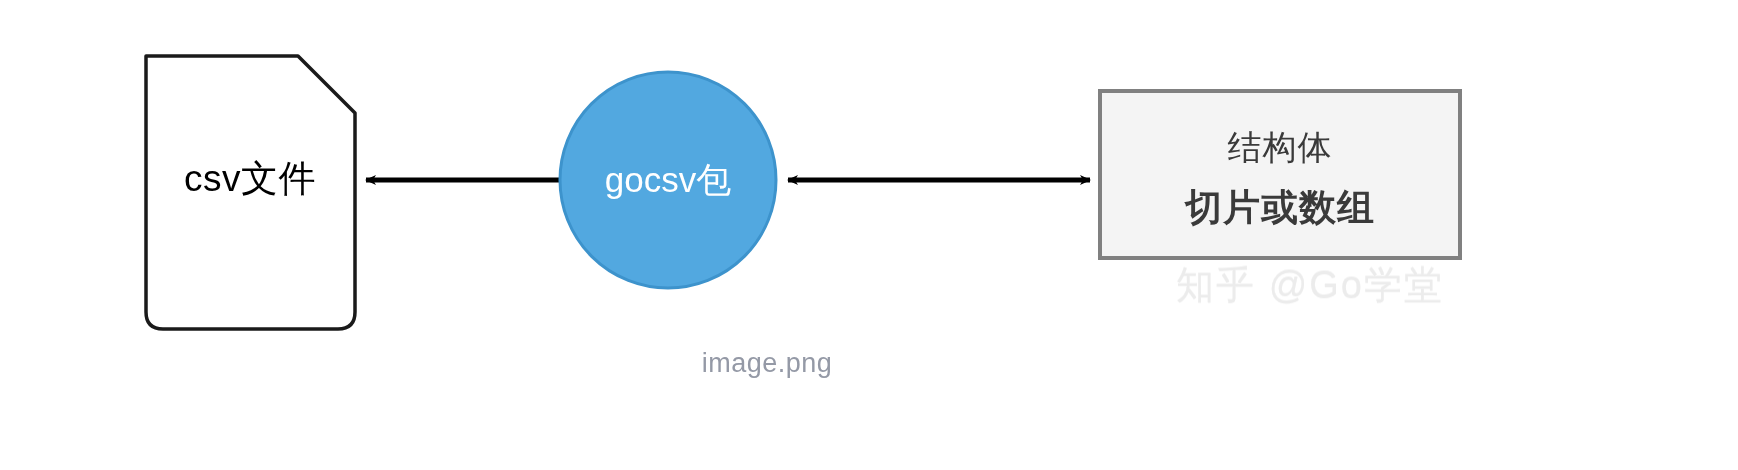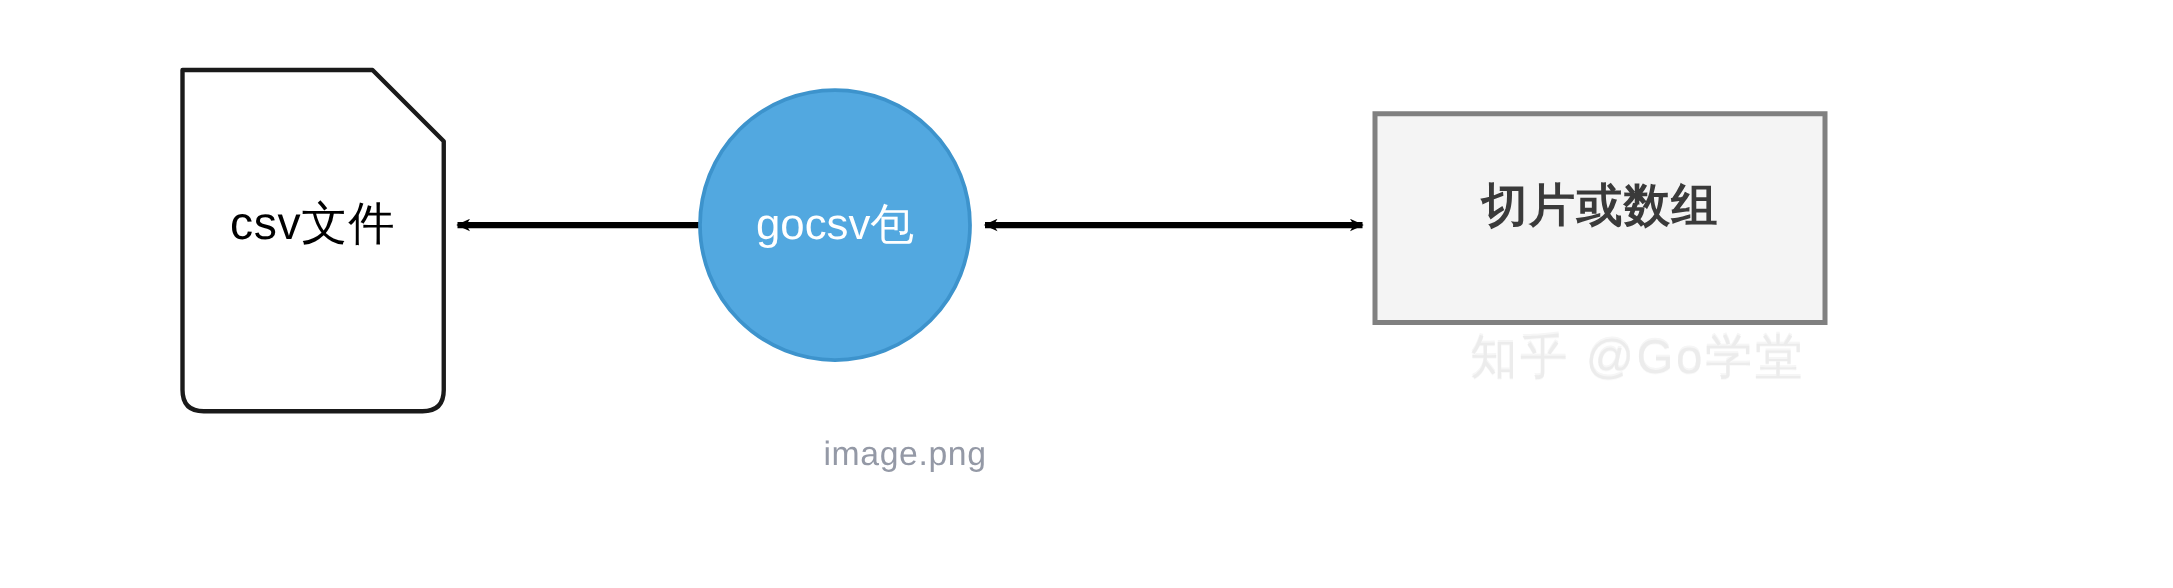--- a/index.html
+++ b/index.html
@@ -92,20 +92,21 @@
 
   #caption {
     position: absolute;
     left: 0;
     top: 348px;
     width: 1448px;
     text-align: center;
     font-size: 27px;
     color: #9499a6;
     letter-spacing: 0.5px;
+    padding-left: 43px;
   }
 </style>
 </head>
 <body>
 
 <div id="canvas">
 
   <svg class="diagram-svg" viewBox="0 0 1738 470" xmlns="http://www.w3.org/2000/svg">
 
     <defs>
@@ -133,20 +134,21 @@
     <line x1="788" y1="180" x2="1090" y2="180" stroke="#000000" stroke-width="5" marker-end="url(#arrow-right)" marker-start="url(#arrow-left)"></line>
 
     <rect x="1100" y="91" width="360" height="167" fill="#f4f4f4" stroke="#808080" stroke-width="4"></rect>
   </svg>
 
   <div class="node-label" id="circle-label">gocsv包</div>
 
   <div class="node-label" id="doc-label">csv文件</div>
 
   <div class="node-label" id="rect-label">
+    <span class="line-1">结构体</span>
     <span class="line-2">切片或数组</span>
   </div>
 
   <div id="watermark">知乎 @Go学堂</div>
 
   <div id="caption">image.png</div>
 
 </div>
 
 </body></html>

